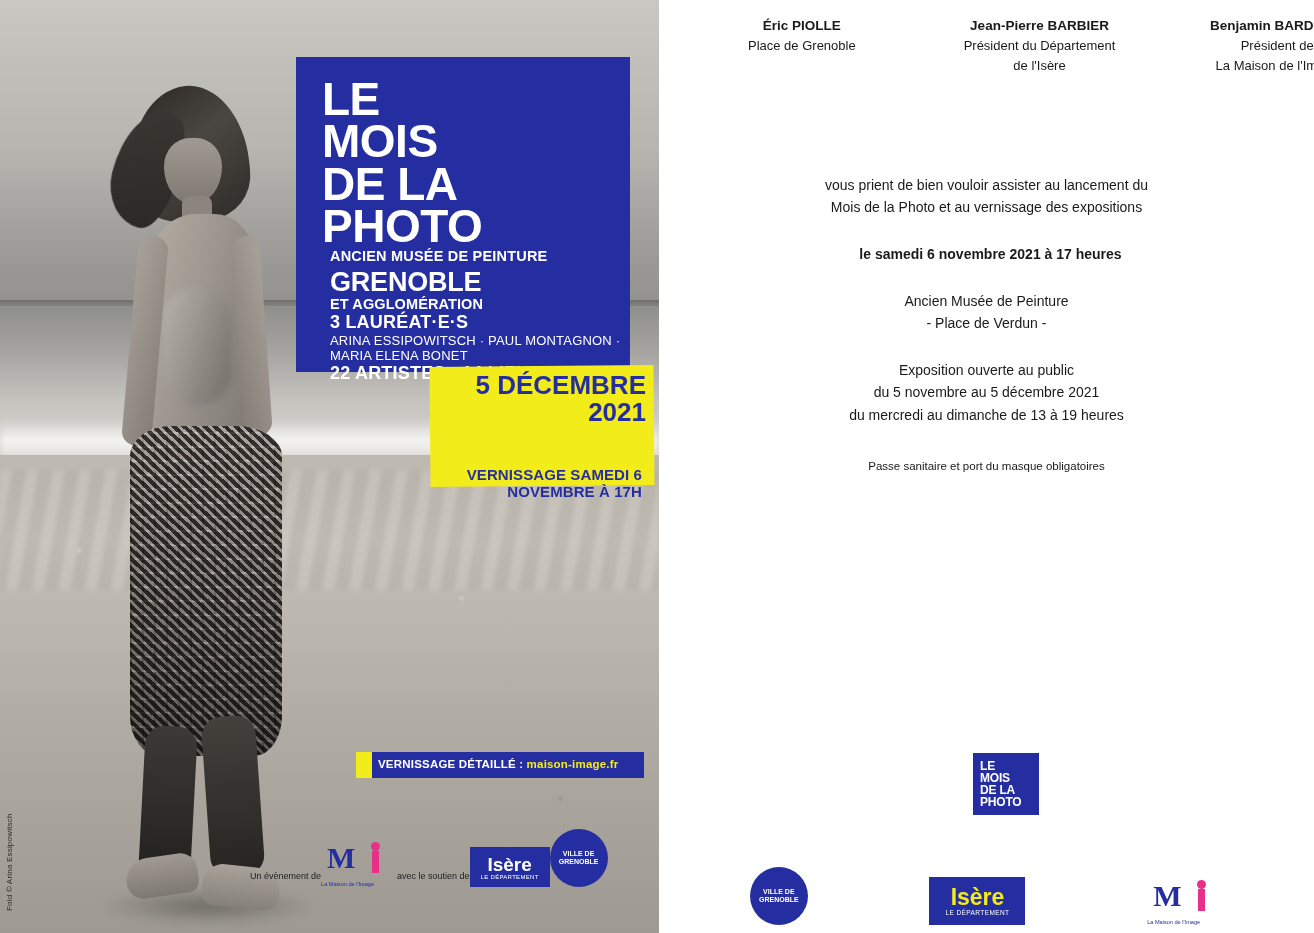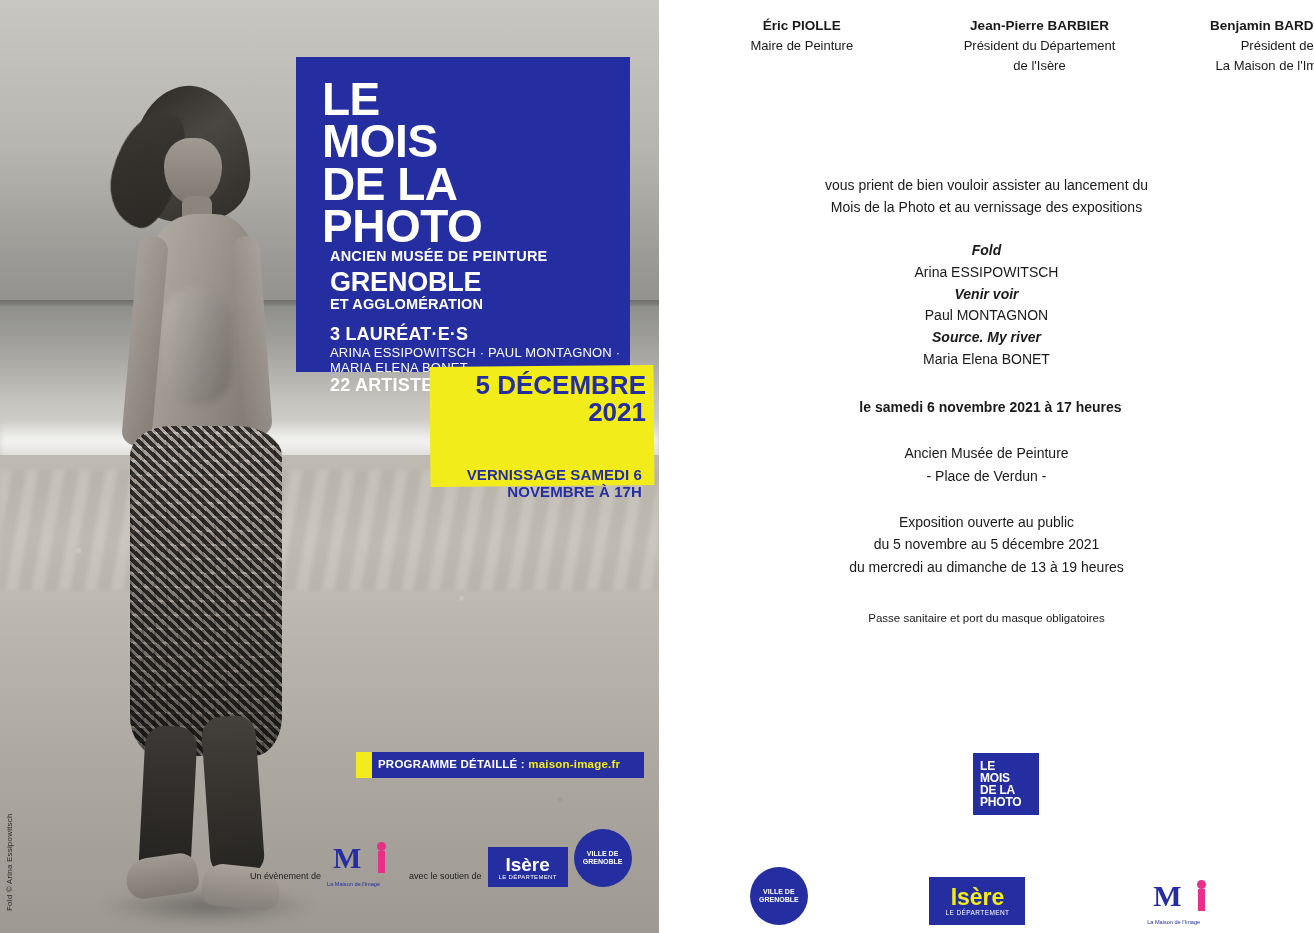--- a/index.html
+++ b/index.html
@@ -208,21 +208,21 @@
   .blue-title span { display: block; }
   .blue-sub {
     position: absolute;
     left: 330px; top: 248px;
     width: 296px;
     color: #ffffff;
   }
   .bs-1 { font-size: 14.5px; font-weight: bold; letter-spacing: .2px; }
   .bs-2 { font-size: 27px; font-weight: bold; letter-spacing: -0.2px; line-height: 1.0; margin-top: 5px;}
   .bs-3 { font-size: 14.5px; font-weight: bold; letter-spacing: .1px; }
-  .bs-4 { font-size: 18px; font-weight: bold; margin-top: 12px; letter-spacing: .2px;}
+  .bs-4 { font-size: 18px; font-weight: bold; margin-top: 0; letter-spacing: .2px;}
   .bs-5 { font-size: 13px; font-weight: normal; letter-spacing: .2px; }
   .bs-6 { font-size: 18px; font-weight: bold; letter-spacing: .2px; }
 
   
   .yellow-block {
     position: absolute;
     left: 430px; top: 366px;
     width: 224px; height: 120px;
     background: #f3ec1b;
     transform: rotate(-0.5deg);
@@ -273,21 +273,21 @@
   .prog-text b { color: #f3ec1b; }
 
   
   .poster-footer {
     position: absolute;
     left: 250px; bottom: 46px;
     width: 400px;
     height: 60px;
     display: flex;
     align-items: flex-end;
-    gap: 6px;
+    gap: 0;
     font-size: 9px;
     color: #1d1d1d;
   }
   .pf-label { padding-bottom: 6px; white-space: nowrap; }
   .logo-mi { position: relative; width: 76px; height: 52px; }
   .logo-mi .m {
     position: absolute; left: 6px; bottom: 12px;
     font-size: 30px; font-weight: bold; color: #252ea0; font-family: "Liberation Serif", serif;
   }
   .logo-mi .dot {
@@ -450,21 +450,21 @@
     <div class="yellow-block"></div>
     <div class="yellow-dates">
       <span>5 DÉCEMBRE</span>
       <span>2021</span>
     </div>
     <div class="vernissage">VERNISSAGE SAMEDI 6 NOVEMBRE À 17H</div>
 
     <div class="prog-bar"></div>
     <div class="prog-flag"></div>
     <div class="prog-text">
-      <span>PROGRAMME DÉTAILLÉ :</span>
+      <span>VERNISSAGE DÉTAILLÉ :</span>
       <b>maison-image.fr</b>
     </div>
 
     <div class="poster-footer">
       <div class="pf-label">Un évènement de</div>
       <div class="logo-mi">
         <div class="m">M</div>
         <div class="dot"></div>
         <div class="i"></div>
         <div class="cap">La Maison de l'Image</div>
@@ -476,44 +476,36 @@
       </div>
       <div class="logo-ville">VILLE DE GRENOBLE</div>
     </div>
   </div>
 
   <div class="invite">
 
     <div class="signatories">
       <div class="sig">
         <div class="name">Éric PIOLLE</div>
-        <div class="role">Maire de Peinture</div>
+        <div class="role">Place de Grenoble</div>
       </div>
       <div class="sig">
         <div class="name">Jean-Pierre BARBIER</div>
         <div class="role">Président du Département<br>de l'Isère</div>
       </div>
       <div class="sig">
         <div class="name">Benjamin BARDINET</div>
         <div class="role">Président de<br>La Maison de l'Image</div>
       </div>
     </div>
 
     <div class="invite-body">
       <div class="lead">vous prient de bien vouloir assister au lancement du</div>
       <div class="lead">Mois de la Photo et au vernissage des expositions</div>
 
-      <div class="blk">
-        <div class="work-title">Fold</div>
-        <div class="artist">Arina ESSIPOWITSCH</div>
-        <div class="work-title">Venir voir</div>
-        <div class="artist">Paul MONTAGNON</div>
-        <div class="work-title">Source. My river</div>
-        <div class="artist">Maria Elena BONET</div>
-      </div>
 
 
       <div class="when">le samedi 6 novembre 2021 à 17 heures</div>
 
       <div class="place">
         <div>Ancien Musée de Peinture</div>
         <div>- Place de Verdun -</div>
       </div>
 
       <div class="open">

